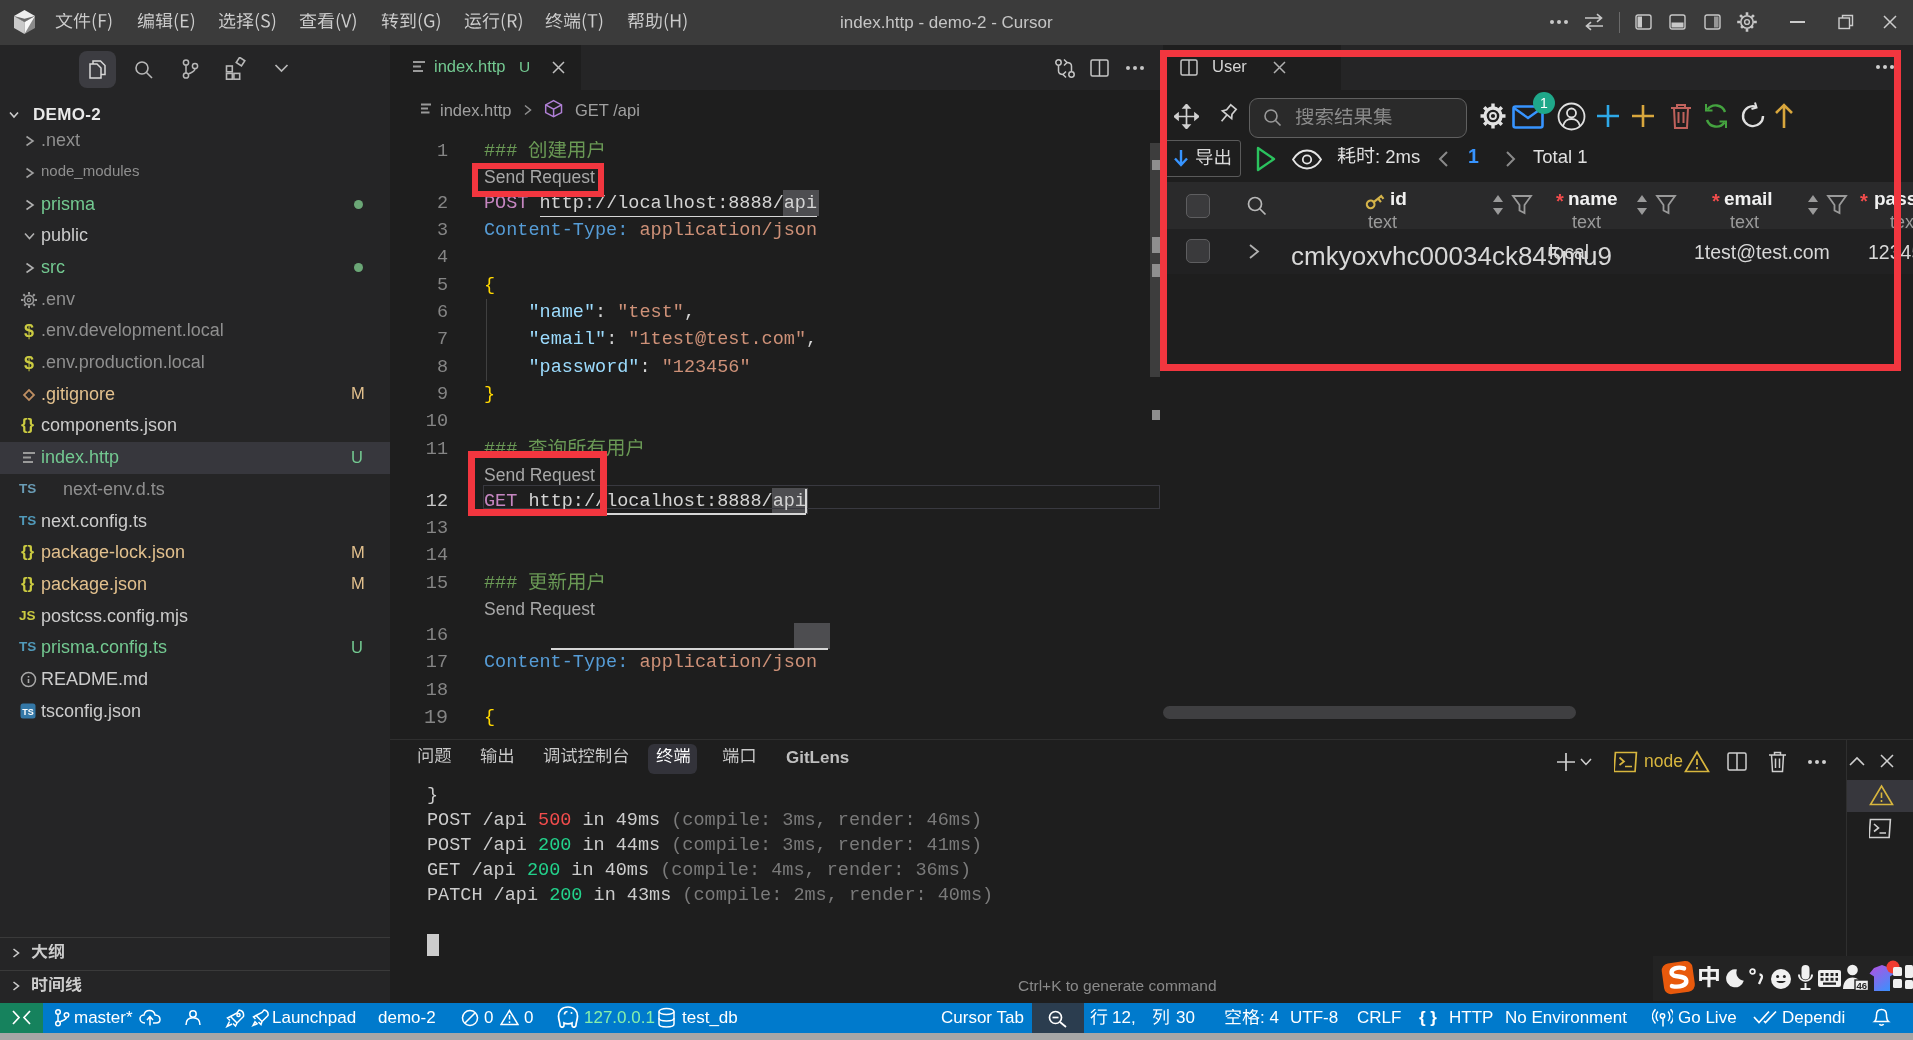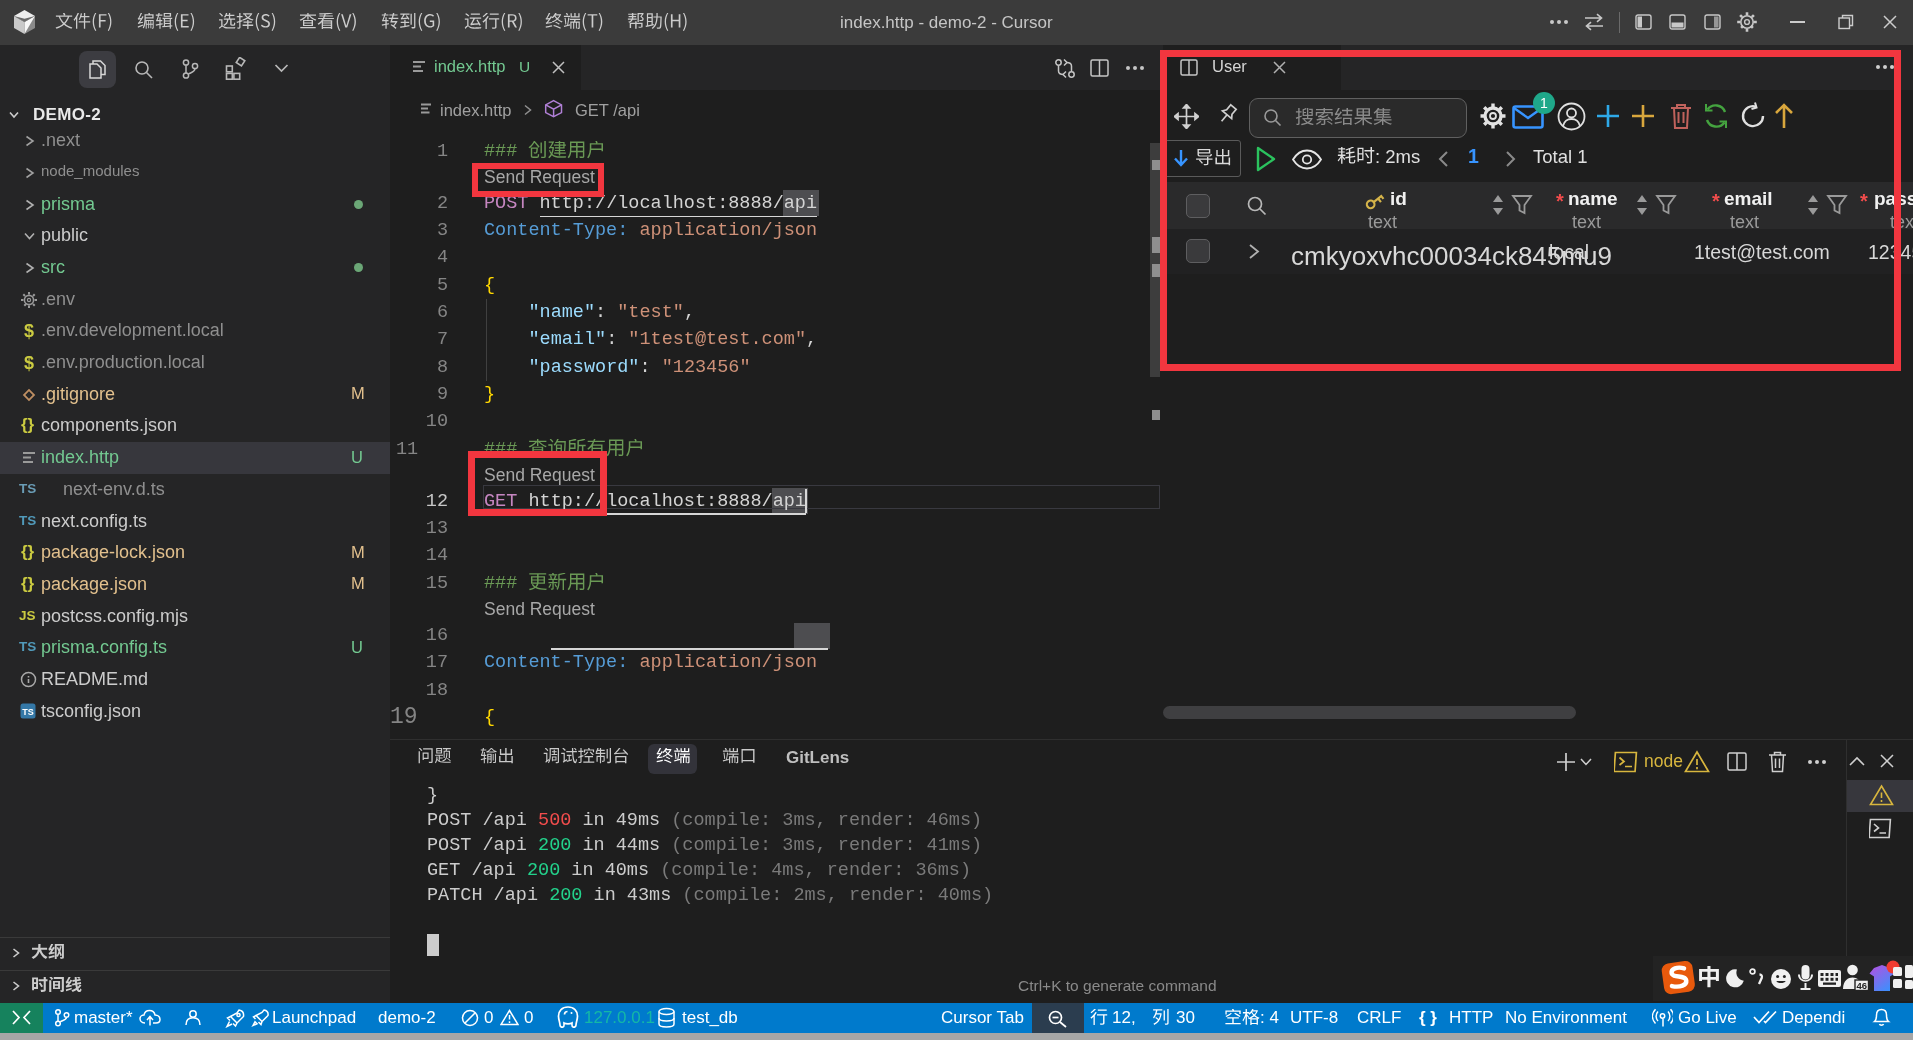--- a/index.html
+++ b/index.html
@@ -256,29 +256,29 @@
 <div style="position:absolute;left:390px;top:137.5px;width:58px;text-align:right;font-family:Liberation Mono,monospace;font-size:18.5px;line-height:27.3px;color:#858585">1</div>
 <div style="position:absolute;left:390px;top:189.8px;width:58px;text-align:right;font-family:Liberation Mono,monospace;font-size:18.5px;line-height:27.3px;color:#858585">2</div>
 <div style="position:absolute;left:390px;top:217.1px;width:58px;text-align:right;font-family:Liberation Mono,monospace;font-size:18.5px;line-height:27.3px;color:#858585">3</div>
 <div style="position:absolute;left:390px;top:244.4px;width:58px;text-align:right;font-family:Liberation Mono,monospace;font-size:18.5px;line-height:27.3px;color:#858585">4</div>
 <div style="position:absolute;left:390px;top:271.7px;width:58px;text-align:right;font-family:Liberation Mono,monospace;font-size:18.5px;line-height:27.3px;color:#858585">5</div>
 <div style="position:absolute;left:390px;top:299.0px;width:58px;text-align:right;font-family:Liberation Mono,monospace;font-size:18.5px;line-height:27.3px;color:#858585">6</div>
 <div style="position:absolute;left:390px;top:326.3px;width:58px;text-align:right;font-family:Liberation Mono,monospace;font-size:18.5px;line-height:27.3px;color:#858585">7</div>
 <div style="position:absolute;left:390px;top:353.6px;width:58px;text-align:right;font-family:Liberation Mono,monospace;font-size:18.5px;line-height:27.3px;color:#858585">8</div>
 <div style="position:absolute;left:390px;top:380.9px;width:58px;text-align:right;font-family:Liberation Mono,monospace;font-size:18.5px;line-height:27.3px;color:#858585">9</div>
 <div style="position:absolute;left:390px;top:408.2px;width:58px;text-align:right;font-family:Liberation Mono,monospace;font-size:18.5px;line-height:27.3px;color:#858585">10</div>
-<div style="position:absolute;left:378px;top:435.5px;width:58px;text-align:center;font-family:Liberation Mono,monospace;font-size:18.5px;line-height:27.3px;color:#858585">11</div>
+<div style="position:absolute;left:390px;top:435.5px;width:58px;text-align:right;font-family:Liberation Mono,monospace;font-size:18.5px;line-height:27.3px;color:#858585">11</div>
 <div style="position:absolute;left:390px;top:487.8px;width:58px;text-align:right;font-family:Liberation Mono,monospace;font-size:18.5px;line-height:27.3px;color:#c6c6c6">12</div>
 <div style="position:absolute;left:390px;top:515.1px;width:58px;text-align:right;font-family:Liberation Mono,monospace;font-size:18.5px;line-height:27.3px;color:#858585">13</div>
 <div style="position:absolute;left:390px;top:542.4px;width:58px;text-align:right;font-family:Liberation Mono,monospace;font-size:18.5px;line-height:27.3px;color:#858585">14</div>
 <div style="position:absolute;left:390px;top:569.7px;width:58px;text-align:right;font-family:Liberation Mono,monospace;font-size:18.5px;line-height:27.3px;color:#858585">15</div>
 <div style="position:absolute;left:390px;top:622.0px;width:58px;text-align:right;font-family:Liberation Mono,monospace;font-size:18.5px;line-height:27.3px;color:#858585">16</div>
 <div style="position:absolute;left:390px;top:649.3px;width:58px;text-align:right;font-family:Liberation Mono,monospace;font-size:18.5px;line-height:27.3px;color:#858585">17</div>
 <div style="position:absolute;left:390px;top:676.6px;width:58px;text-align:right;font-family:Liberation Mono,monospace;font-size:18.5px;line-height:27.3px;color:#858585">18</div>
-<div style="position:absolute;left:390px;top:703.9px;width:58px;text-align:left;font-family:Liberation Mono,monospace;font-size:23px;line-height:27.3px;color:#858585">19</div>
+<div style="position:absolute;left:390px;top:703.9px;width:58px;text-align:right;font-family:Liberation Mono,monospace;font-size:20px;line-height:27.3px;color:#858585">19</div>
 <div style="position:absolute;left:782.8px;top:190.3px;width:36.3px;height:26px;background:#4d4d50"></div>
 <div style="position:absolute;left:771.7px;top:488.3px;width:36.3px;height:26px;background:#4d4d50"></div>
 <div style="position:absolute;left:793.9px;top:622.5px;width:36.3px;height:26px;background:#4d4d50"></div>
 <div style="position:absolute;left:483px;top:485.3px;width:676.5px;height:23.3px;border:1px solid #393940"></div>
 <div style="position:absolute;left:539.5px;top:215.8px;width:277.6px;height:1.6px;background:#d6d6d6"></div>
 <div style="position:absolute;left:528.4px;top:513.4px;width:277.6px;height:1.6px;background:#d6d6d6"></div>
 <div style="position:absolute;left:550.6px;top:648.1px;width:277.6px;height:1.6px;background:#d6d6d6"></div>
 <div style="position:absolute;left:484.0px;top:137.5px;font-family:Liberation Mono,monospace;font-size:18.5px;line-height:27.3px;color:#cccccc;white-space:pre"><span style="color:#6a9955">###</span></div>
 <svg style="position:absolute;left:528.412px;top:141.0px;" width="79" height="20" viewBox="0 0 79 20">
       <path fill="#6a9955" d="M16.3 -0.5L16.3 15.2C16.3 15.6 16.2 15.7 15.8 15.7C15.4 15.7 14.2 15.7 12.9 15.7C13.1 16.1 13.3 16.7 13.4 17.1C15.2 17.1 16.3 17.1 16.9 16.8C17.5 16.6 17.8 16.2 17.8 15.2L17.8 -0.5ZM12.5 1.5L12.5 12.3L13.9 12.3L13.9 1.5ZM2.8 6.4L2.8 14.7C2.8 16.5 3.4 16.9 5.2 16.9C5.7 16.9 8.4 16.9 8.9 16.9C10.6 16.9 11.0 16.1 11.2 13.4C10.8 13.3 10.3 13.1 9.9 12.9C9.8 15.2 9.7 15.6 8.8 15.6C8.2 15.6 5.8 15.6 5.4 15.6C4.4 15.6 4.2 15.5 4.2 14.7L4.2 7.7L8.4 7.7C8.3 10.0 8.1 11.0 7.9 11.3C7.7 11.4 7.6 11.4 7.3 11.4C7.0 11.4 6.3 11.4 5.6 11.3C5.8 11.7 6.0 12.2 6.0 12.6C6.8 12.7 7.5 12.7 7.9 12.6C8.4 12.6 8.7 12.5 9.0 12.1C9.5 11.6 9.7 10.3 9.9 6.9C9.9 6.7 9.9 6.4 9.9 6.4ZM6.1 -0.7C5.1 1.8 3.0 4.5 0.5 6.2C0.9 6.5 1.4 7.0 1.6 7.3C3.5 5.8 5.2 3.8 6.4 1.7C8.0 3.4 9.7 5.4 10.5 6.7L11.6 5.7C10.7 4.3 8.7 2.2 7.1 0.5L7.5 -0.4ZM27.2 0.9L27.2 2.0L30.8 2.0L30.8 3.5L25.9 3.5L25.9 4.7L30.8 4.7L30.8 6.2L27.0 6.2L27.0 7.4L30.8 7.4L30.8 8.9L26.9 8.9L26.9 10.0L30.8 10.0L30.8 11.5L26.1 11.5L26.1 12.7L30.8 12.7L30.8 14.6L32.2 14.6L32.2 12.7L37.8 12.7L37.8 11.5L32.2 11.5L32.2 10.0L37.0 10.0L37.0 8.9L32.2 8.9L32.2 7.4L36.6 7.4L36.6 4.7L37.9 4.7L37.9 3.5L36.6 3.5L36.6 0.9L32.2 0.9L32.2 -0.8L30.8 -0.8L30.8 0.9ZM32.2 4.7L35.3 4.7L35.3 6.2L32.2 6.2ZM32.2 3.5L32.2 2.0L35.3 2.0L35.3 3.5ZM21.4 7.9C21.4 7.7 21.8 7.5 22.1 7.3L24.5 7.3C24.3 9.0 23.9 10.5 23.4 11.8C22.9 11.1 22.4 10.1 22.1 8.9L21.0 9.3C21.5 10.9 22.1 12.1 22.8 13.1C22.1 14.4 21.2 15.4 20.2 16.2C20.5 16.4 21.1 16.9 21.3 17.2C22.2 16.4 23.1 15.5 23.8 14.2C25.8 16.2 28.6 16.7 32.2 16.7L37.7 16.7C37.8 16.3 38.0 15.6 38.3 15.3C37.3 15.3 33.0 15.3 32.3 15.3C29.0 15.3 26.3 14.9 24.4 13.0C25.2 11.2 25.7 8.9 26.0 6.2L25.2 6.0L24.9 6.0L23.2 6.0C24.2 4.5 25.2 2.7 26.1 0.8L25.2 0.2L24.7 0.4L20.7 0.4L20.7 1.7L24.1 1.7C23.3 3.5 22.4 5.1 22.0 5.6C21.6 6.2 21.1 6.7 20.8 6.7C21.0 7.0 21.3 7.6 21.4 7.9ZM42.0 0.6L42.0 7.7C42.0 10.4 41.8 13.9 39.6 16.3C40.0 16.5 40.5 17.0 40.8 17.3C42.3 15.6 42.9 13.4 43.2 11.2L48.1 11.2L48.1 17.0L49.6 17.0L49.6 11.2L54.9 11.2L54.9 15.2C54.9 15.5 54.7 15.6 54.3 15.7C54.0 15.7 52.6 15.7 51.3 15.6C51.5 16.0 51.7 16.7 51.8 17.0C53.6 17.1 54.7 17.0 55.4 16.8C56.1 16.6 56.3 16.1 56.3 15.2L56.3 0.6ZM43.4 2.0L48.1 2.0L48.1 5.1L43.4 5.1ZM54.9 2.0L54.9 5.1L49.6 5.1L49.6 2.0ZM43.4 6.5L48.1 6.5L48.1 9.8L43.3 9.8C43.4 9.0 43.4 8.3 43.4 7.7ZM54.9 6.5L54.9 9.8L49.6 9.8L49.6 6.5ZM63.3 3.6L73.5 3.6L73.5 7.5L63.3 7.5L63.3 6.5ZM67.1 -0.5C67.5 0.4 67.9 1.4 68.2 2.2L61.8 2.2L61.8 6.5C61.8 9.4 61.5 13.5 59.2 16.4C59.5 16.6 60.2 17.0 60.4 17.3C62.3 14.9 63.0 11.7 63.2 8.9L73.5 8.9L73.5 10.2L75.0 10.2L75.0 2.2L68.8 2.2L69.7 2.0C69.5 1.2 69.0 0.0 68.5 -0.9Z"></path>
@@ -703,21 +703,21 @@
       </g>
     </svg>
 <div style="position:absolute;left:524px;top:1008px;color:#ffffff;font-size:17px;font-weight:normal;font-family:Liberation Sans,sans-serif;letter-spacing:0;white-space:pre;">0</div>
 <svg style="position:absolute;left:555px;top:1005px;" width="26" height="25" viewBox="0 0 26 25">
       <g fill="none" stroke="#ffffff" stroke-width="1.7">
         <path d="M13 2 C7 2 3.5 6 3.5 11 C3.5 15 5 17.5 5 20 C5 21.5 6.5 22.5 8 22 C9.5 21.5 9 19.5 9 18 C10 18.5 11.5 18.8 13 18.8 C14.5 18.8 16 18.5 17 18 C17 19.5 16.5 21.5 18 22 C19.5 22.5 21 21.5 21 20 C21 17.5 22.5 15 22.5 11 C22.5 6 19 2 13 2 Z"></path>
         <path d="M9.5 9.5 C9.5 7.5 11 6.5 12.5 6.5"></path>
         <circle cx="16.5" cy="8" r="1" fill="#ffffff" stroke="none"></circle>
       </g>
     </svg>
-<div style="position:absolute;left:584px;top:1008px;color:#14b8a6;font-size:17px;font-weight:normal;font-family:Liberation Sans,sans-serif;letter-spacing:0;white-space:pre;">127.0.0.1</div>
+<div style="position:absolute;left:584px;top:1008px;color:#86efac;font-size:17px;font-weight:normal;font-family:Liberation Sans,sans-serif;letter-spacing:0;white-space:pre;">127.0.0.1</div>
 <svg style="position:absolute;left:657px;top:1007px;" width="19" height="22" viewBox="0 0 19 22">
       <g fill="none" stroke="#ffffff" stroke-width="1.5">
         <ellipse cx="9.5" cy="4.5" rx="7.5" ry="3"></ellipse>
         <path d="M2 4.5 V17 C2 18.8 5.4 20 9.5 20 C13.6 20 17 18.8 17 17 V4.5"></path>
         <path d="M2 11 C2 12.8 5.4 14 9.5 14 C13.6 14 17 12.8 17 11"></path>
       </g>
     </svg>
 <div style="position:absolute;left:682px;top:1008px;color:#ffffff;font-size:17px;font-weight:normal;font-family:Liberation Sans,sans-serif;letter-spacing:0;white-space:pre;">test_db</div>
 <div style="position:absolute;left:941px;top:1008px;color:#ffffff;font-size:17px;font-weight:normal;font-family:Liberation Sans,sans-serif;letter-spacing:0;white-space:pre;">Cursor Tab</div>
 <div style="position:absolute;left:1032px;top:1003px;width:52px;height:30px;background:#2b3d4f"></div>

